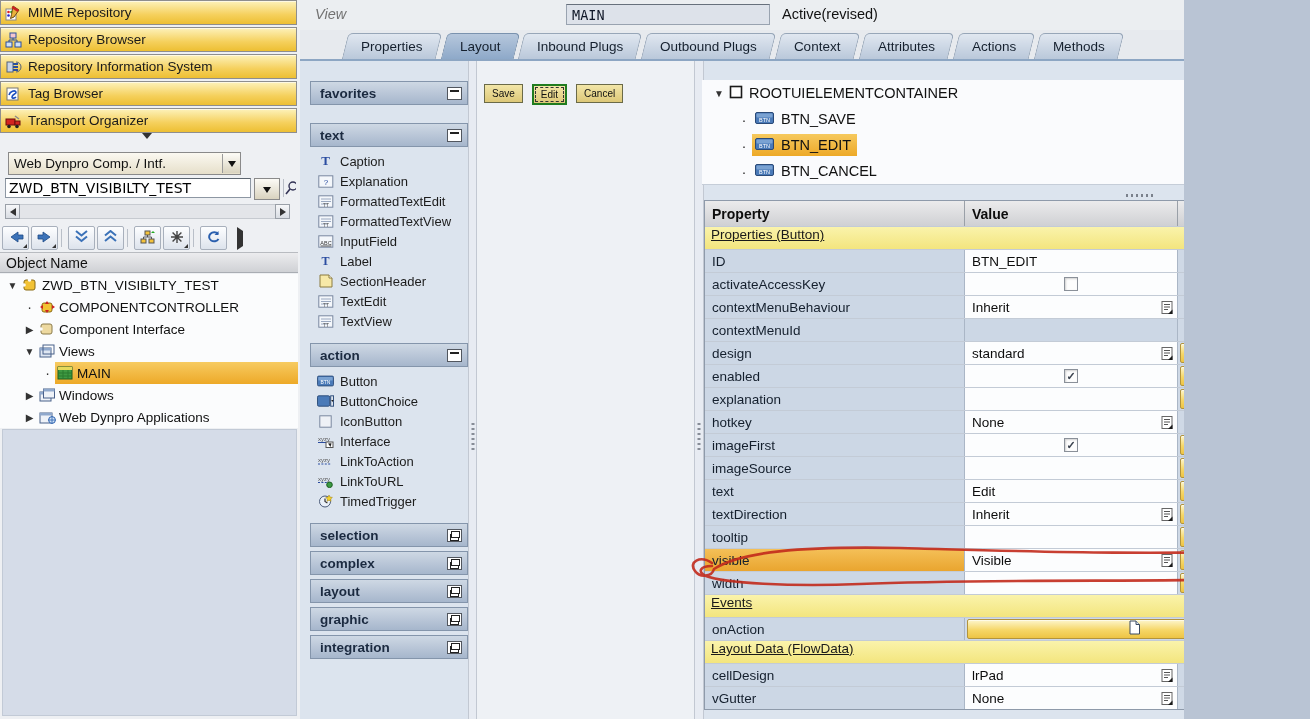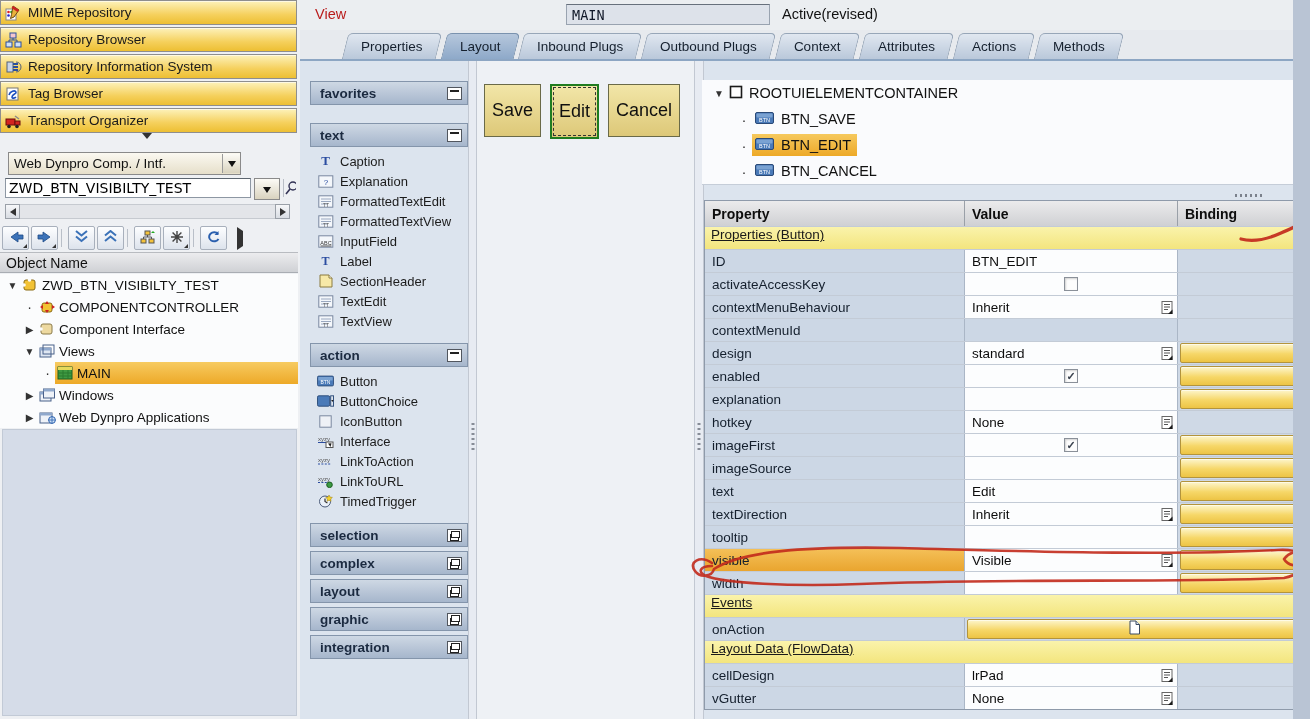--- a/index.html
+++ b/index.html
@@ -1,16 +1,16 @@
 <!DOCTYPE html>
 <html><head>
 <meta charset="utf-8">
 <style>
   html,body{margin:0;padding:0;background:#b9c4d4;}
-  #app{position:relative;width:1293px;height:719px;background:#dce4ee;overflow:hidden;
+  #app{position:relative;width:1184px;height:719px;background:#dce4ee;overflow:hidden;
        font-family:"Liberation Sans",sans-serif;font-size:13px;color:#111;}
 
   
   #sidebar{position:absolute;left:0;top:0;width:300px;height:719px;background:#eef0f3;border-right:2px solid #c3cad4;}
   .navbtn{position:relative;height:23px;margin:0 3px 2px 0;border:1px solid #8e8e8e;
           background:linear-gradient(#fdf2bb,#f5d05c 60%,#edbf33);
           display:flex;align-items:center;gap:6px;padding:0 4px;font-size:13.5px;color:#1a1a1a;
           box-shadow:inset 0 1px 0 rgba(255,255,255,.6);cursor:default;}
   .navbtn .nicon{width:17px;height:16px;flex:0 0 17px;display:flex;align-items:center;justify-content:center;}
   #sb-collapse{position:absolute;left:142px;top:133px;width:0;height:0;border:5px solid transparent;border-top:6px solid #333;}
@@ -43,21 +43,21 @@
   #object-tree{position:absolute;left:0;top:274px;width:298px;background:#fbfcfd;}
   .trow{height:22px;display:flex;align-items:center;font-size:13.5px;white-space:nowrap;}
   .trow .exp{width:15px;text-align:center;color:#333;font-size:10px;flex:0 0 15px;}
   .trow .ticon{width:18px;height:15px;flex:0 0 18px;display:flex;align-items:center;justify-content:center;}
   .tbody{display:flex;align-items:center;gap:3px;flex:1;height:100%;padding-left:1px;}
   .tbody.sel{background:linear-gradient(#f7cb61,#eda928);}
   #sidebar-filler{position:absolute;left:2px;top:429px;width:293px;bottom:3px;background:#d5dce8;border:1px solid #c2cad6;}
 
   
   #topbar{position:absolute;left:300px;top:0;width:1010px;height:30px;background:#ebeef1;border-bottom:1px solid #ccd1d7;}
-  #view-label{position:absolute;left:15px;top:6px;font-size:14.5px;color:#b91c1c;}
+  #view-label{position:absolute;left:15px;top:6px;font-size:14.5px;color:#737373;font-style:italic;}
   #view-input{position:absolute;left:266px;top:4px;width:204px;height:21px;background:#dde2ea;
         border:1px solid #99a3b0;border-top-color:#67707c;font-family:"DejaVu Sans Mono",monospace;
         font-size:13.5px;padding:0 0 0 5px;box-sizing:border-box;color:#101828;}
   #status-text{position:absolute;left:482px;top:6px;font-size:14.5px;}
   #tabstrip{position:absolute;left:300px;top:30px;width:1010px;height:31px;background:#e7eaee;
         border-bottom:2px solid #8da6c3;box-sizing:border-box;display:flex;align-items:flex-end;padding-left:45px;}
   .tab{position:relative;height:25px;margin-right:5px;padding:0 15px;display:flex;align-items:center;
         background:linear-gradient(#e0e7f0,#bac8da);border:1px solid #97a6b8;border-bottom:none;
         border-radius:5px 5px 0 0;transform:skewX(-14deg);}
   .tab>span{transform:skewX(14deg);font-size:13.5px;color:#15202e;}
@@ -81,22 +81,22 @@
 
   
   .vsplit{position:absolute;top:0;bottom:0;background:#e7ebf2;border-left:1px solid #c2c8d2;border-right:1px solid #c2c8d2;}
   #split1{left:168px;width:7px;} #split2{left:394px;width:8px;}
   .grip{position:absolute;left:50%;top:362px;transform:translateX(-50%);width:3px;height:28px;
         background:repeating-linear-gradient(#868c96 0 2px,transparent 2px 5px);}
 
   
   #preview{position:absolute;left:177px;top:0;width:217px;bottom:0;background:#eef1f5;}
   #preview-buttons{position:absolute;left:7px;top:23px;display:flex;gap:9px;align-items:flex-start;}
-  .pbtn{height:17px;padding:17px 7px;background:linear-gradient(#f2e6a8,#ddc878);border:1px solid #6a6a48;
-        font-size:18px;display:flex;align-items:center;color:#101010;}
+  .pbtn{height:17px;padding:0 7px;background:linear-gradient(#f2e6a8,#ddc878);border:1px solid #6a6a48;
+        font-size:10px;display:flex;align-items:center;color:#101010;}
   .pbtn.selected{border:2px solid #207c20;outline:1px dashed #333;outline-offset:-4px;}
 
   
   #rightpanel{position:absolute;left:402px;top:0;right:0;bottom:0;}
   #element-tree{position:absolute;left:0;top:19px;right:0;height:104px;background:#fafbfd;border-bottom:1px solid #c5cdd8;}
   .erow{height:26px;display:flex;align-items:center;font-size:14.5px;}
   .erow .exp{width:16px;text-align:center;font-size:10px;color:#333;}
   .esel{display:flex;align-items:center;gap:7px;height:22px;padding:0 6px 0 3px;}
   .esel.sel{background:linear-gradient(#f6c svg95e,#f2bc43);background:linear-gradient(#f6c95e,#eda928);}
   #table-grip{position:absolute;right:28px;top:133px;width:30px;height:3px;

